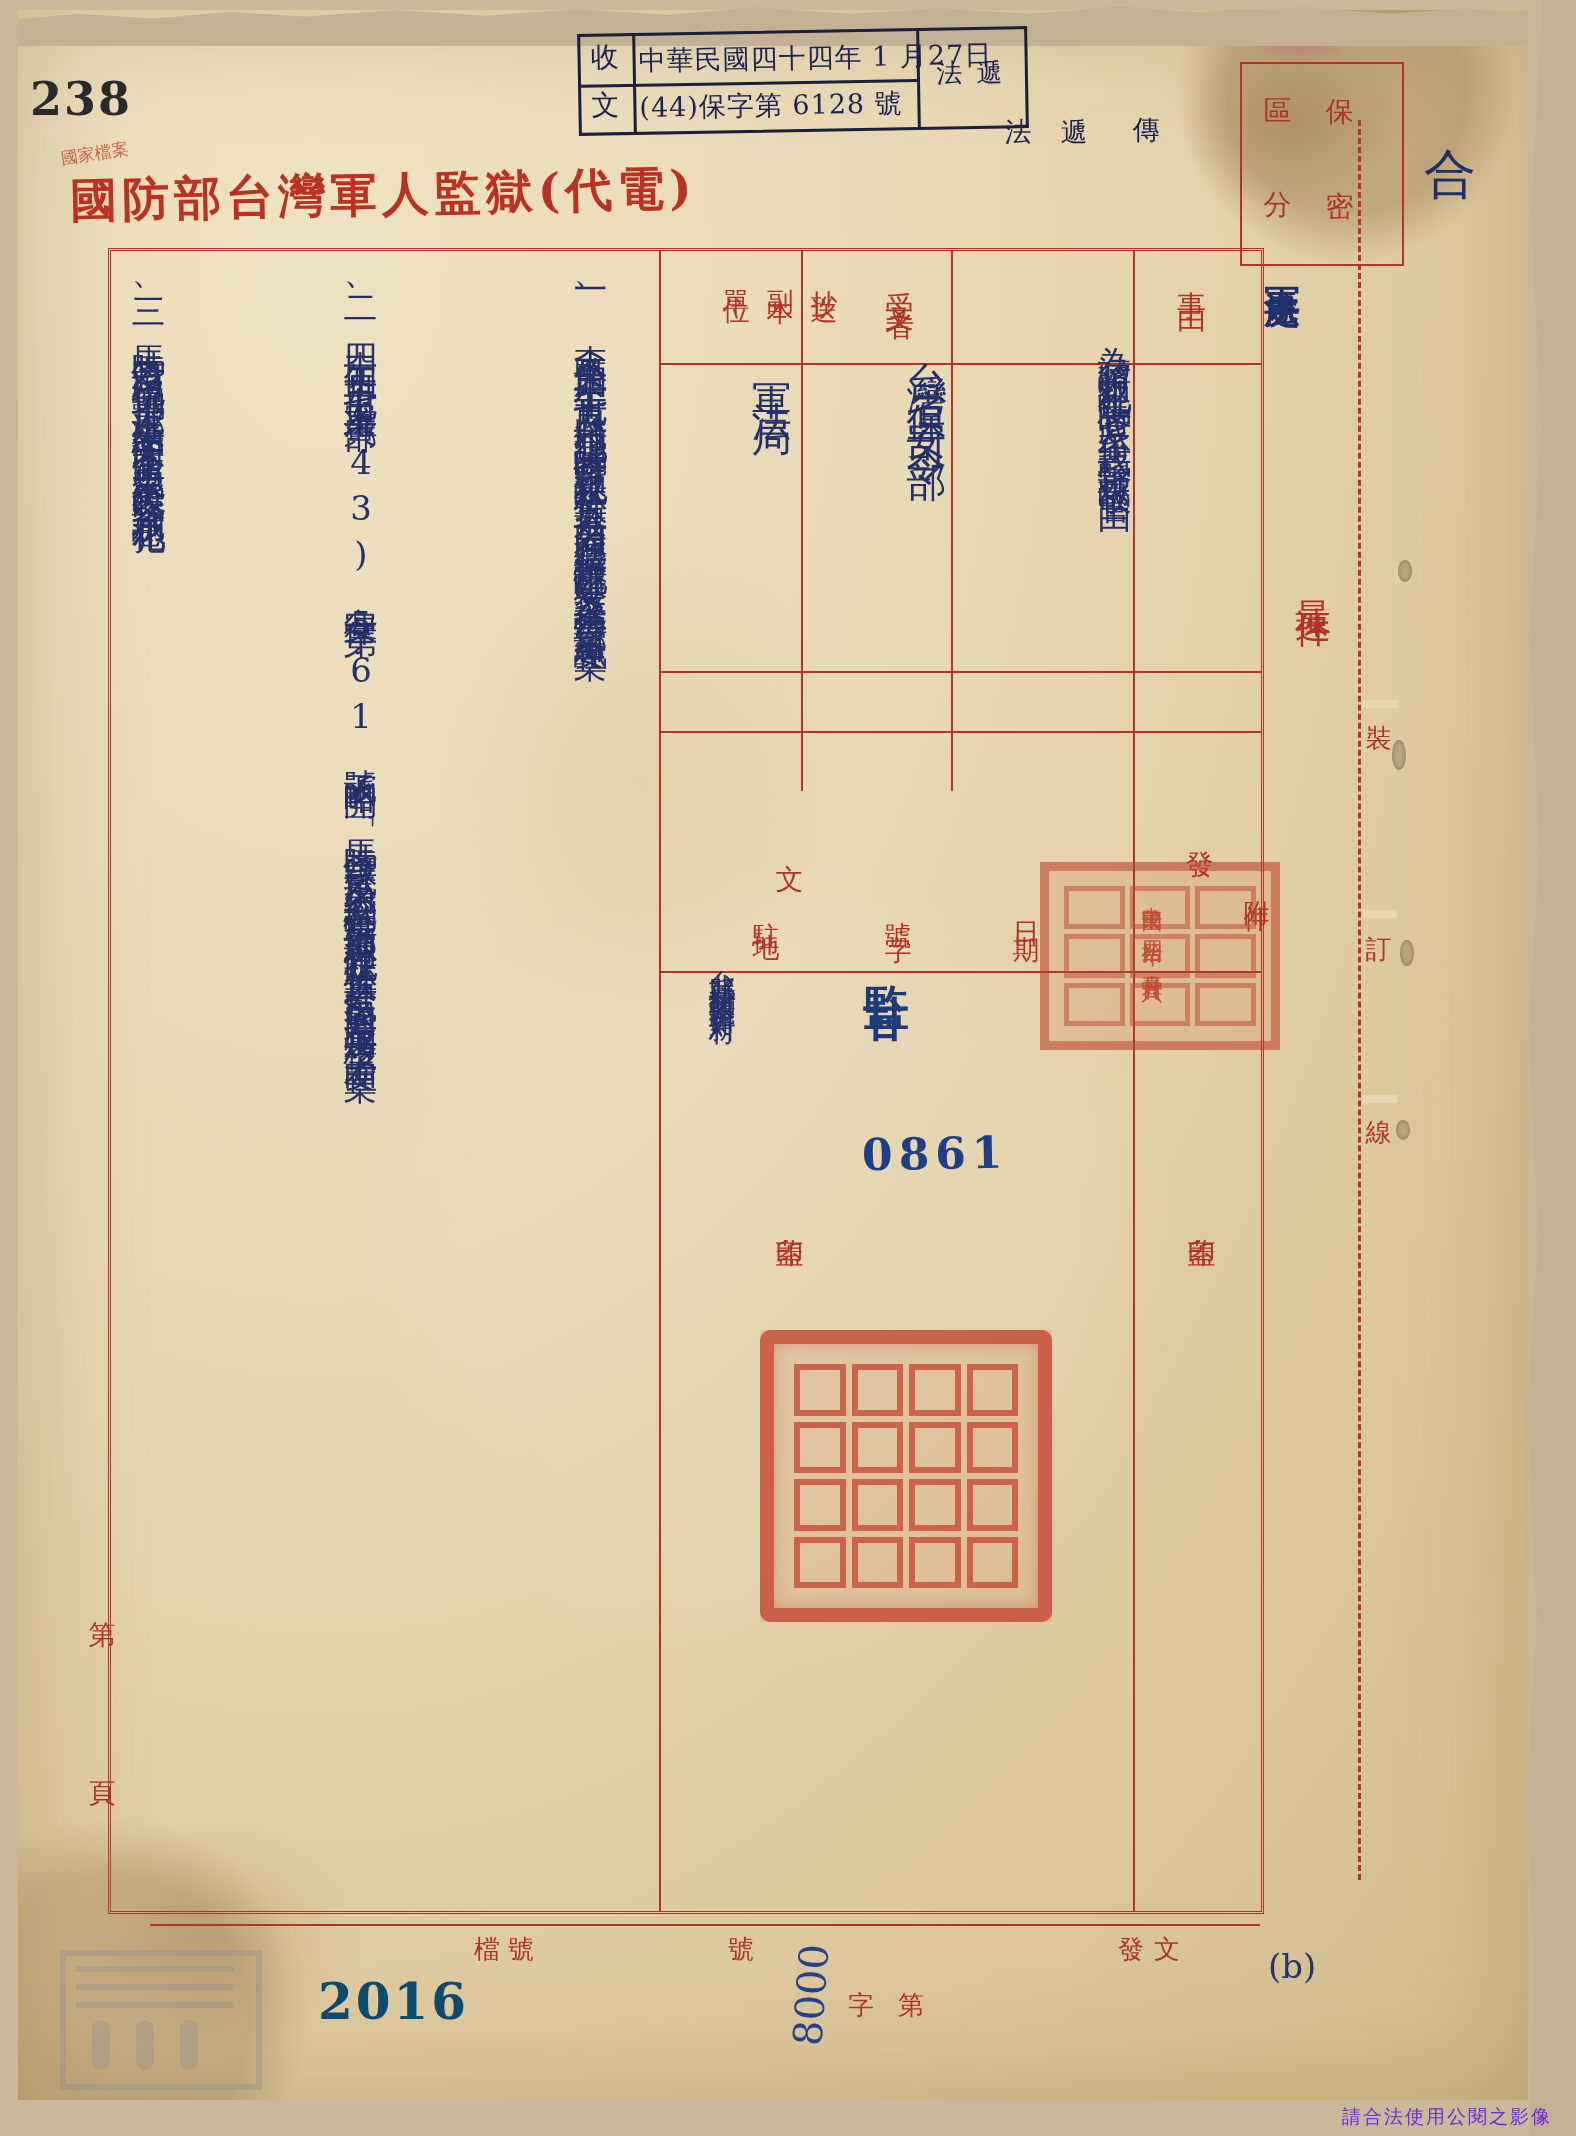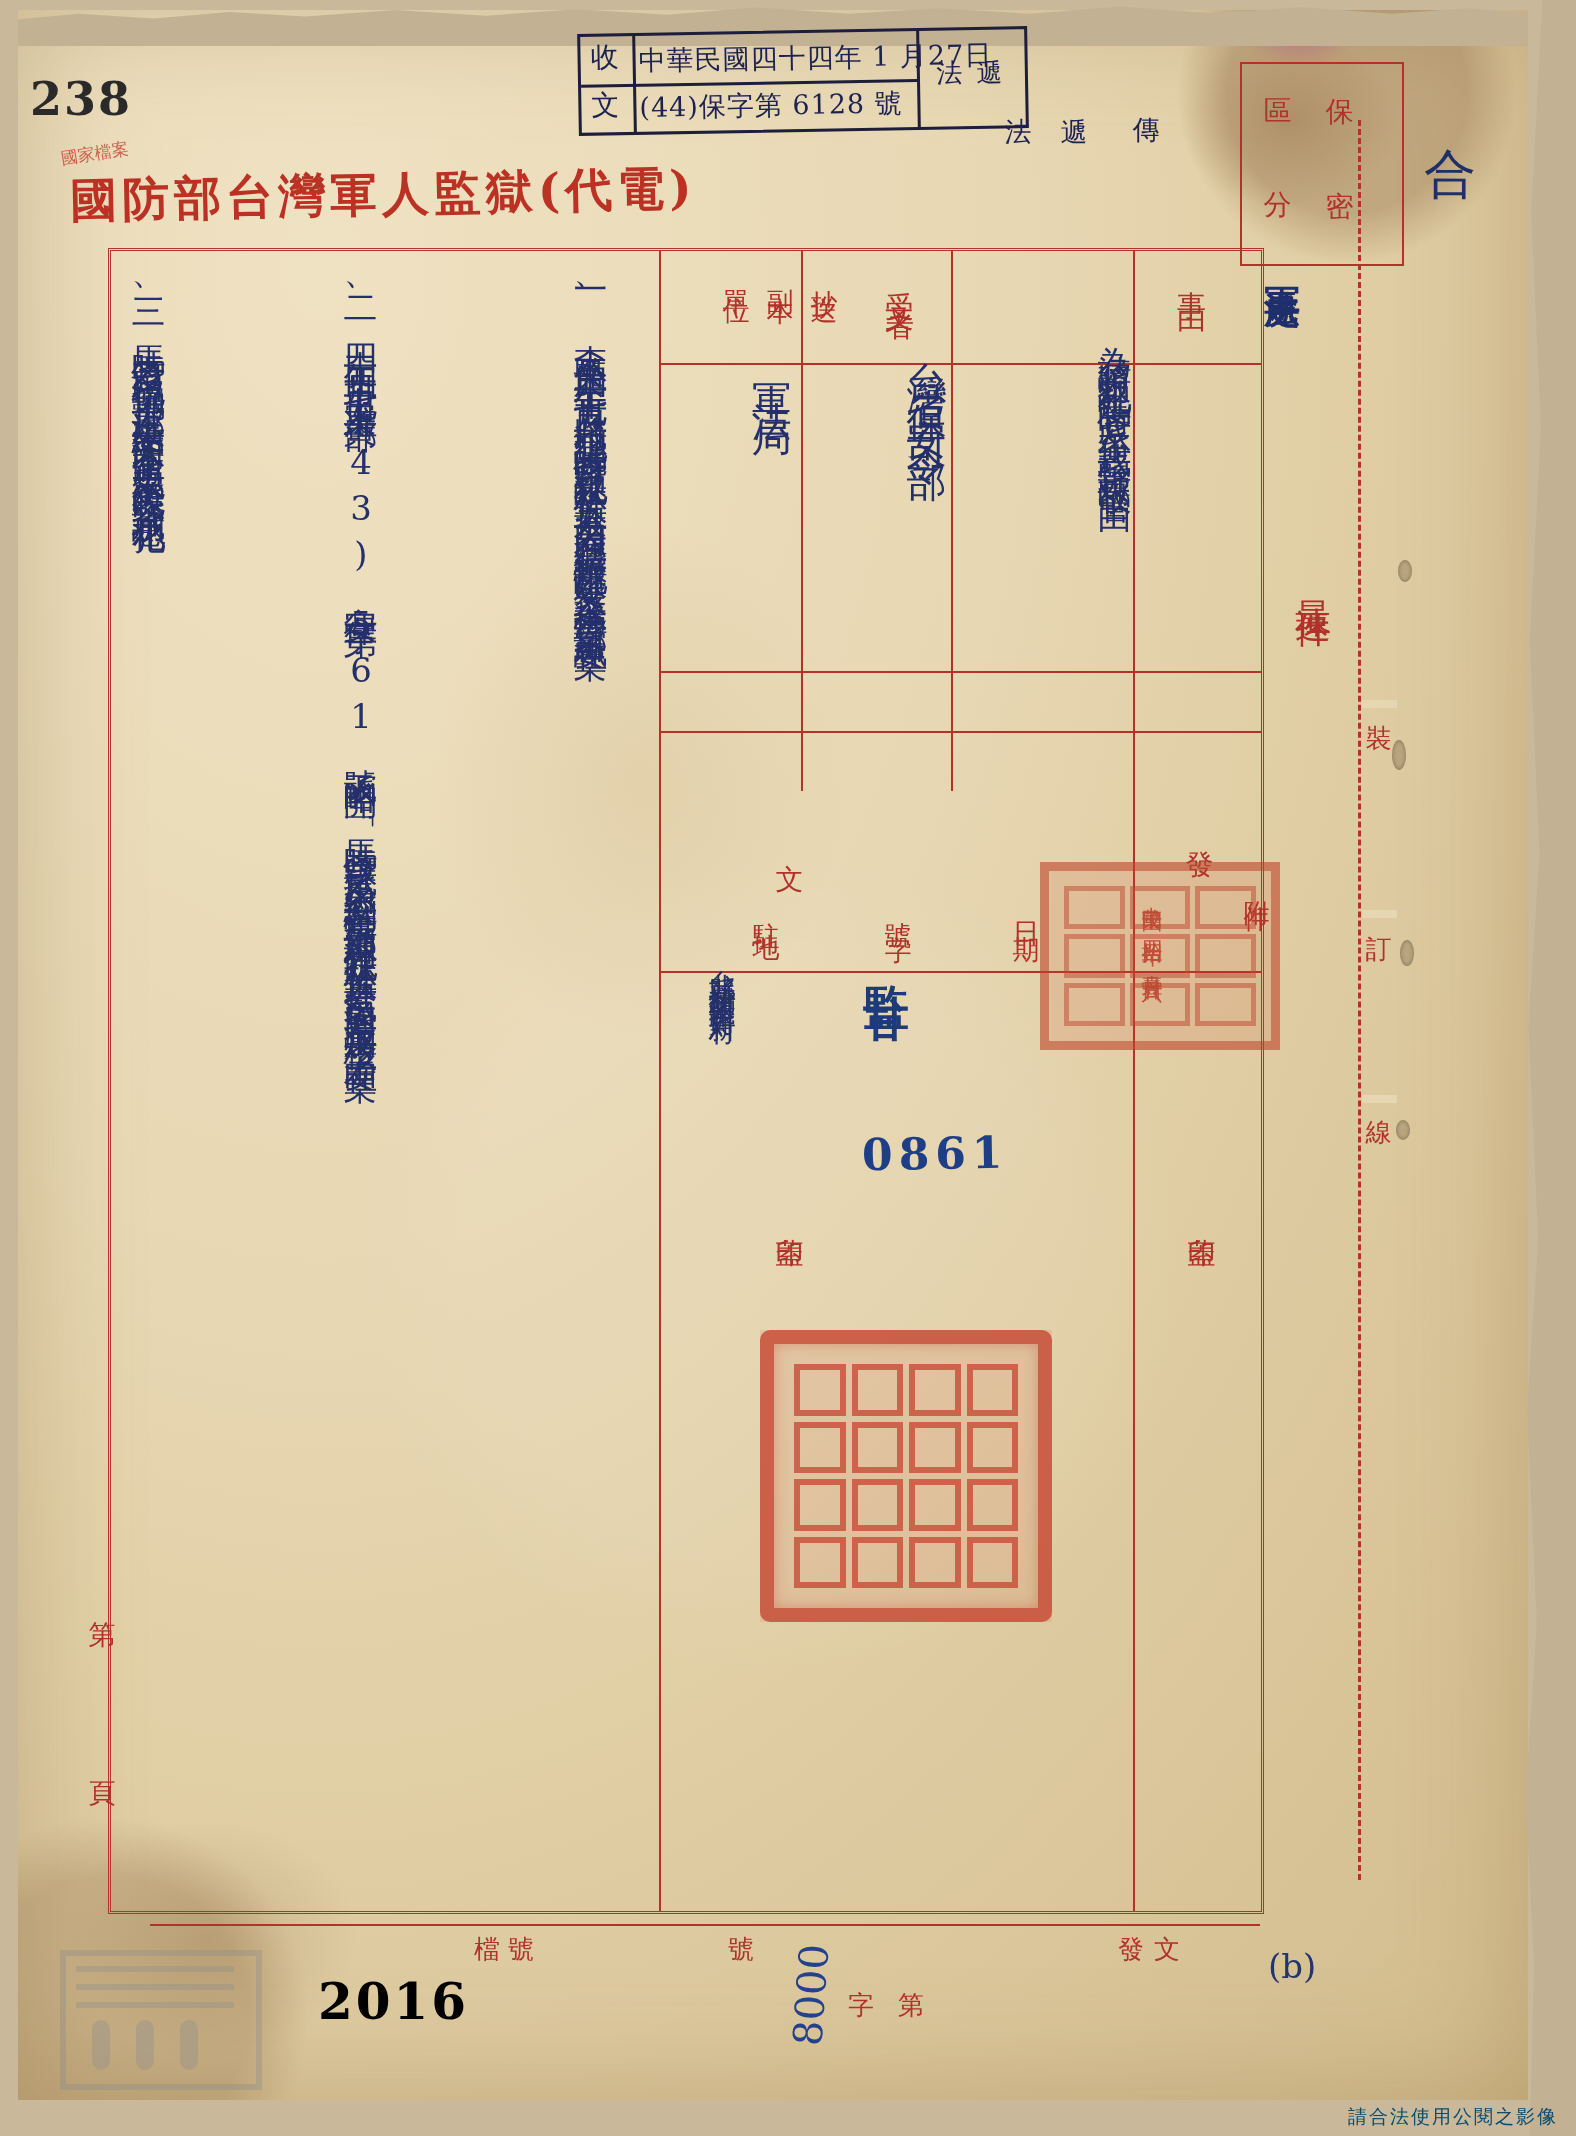--- a/index.html
+++ b/index.html
@@ -124,33 +124,33 @@
   .blue-char{
     position:absolute;font-family:"DejaVu Serif",serif;color:#1d3b7a;
   }
   .footer-line{
     position:absolute;left:150px;top:1924px;width:1110px;height:0;
     border-top:2px solid #b4322a;
   }
   .footer-item{position:absolute;color:#b0322a;font-size:26px;font-family:"DejaVu Serif",serif;}
   .num2016{
     position:absolute;left:318px;top:1972px;font-size:50px;font-weight:bold;
-    color:#000000;font-family:"DejaVu Serif",serif;letter-spacing:3px;
+    color:#0c4a6e;font-family:"DejaVu Serif",serif;letter-spacing:3px;
   }
   .side8000{
     position:absolute;left:760px;top:1972px;font-size:40px;color:#23418c;
     font-family:"DejaVu Serif",serif;transform:rotate(-86deg);
   }
   .wm{
     position:absolute;left:40px;top:1940px;width:350px;height:180px;
     opacity:.38;
   }
   .wm .bar{position:absolute;background:#8f8f8f;}
   .bottomnote{
-    position:absolute;right:18px;bottom:6px;color:#0c4a6e;font-size:19px;
+    position:absolute;right:24px;bottom:6px;color:#6d28d9;font-size:19px;
     font-family:"DejaVu Serif",serif;letter-spacing:2px;
   }
   .holes{position:absolute;}
   .hole{position:absolute;width:14px;height:22px;background:#b9a681;border-radius:50%;
         box-shadow:0 0 4px rgba(90,70,40,.6) inset;}
   .paren{position:absolute;font-family:"DejaVu Serif",serif;color:#22356f;}
 </style>
 </head>
 <body>
 

